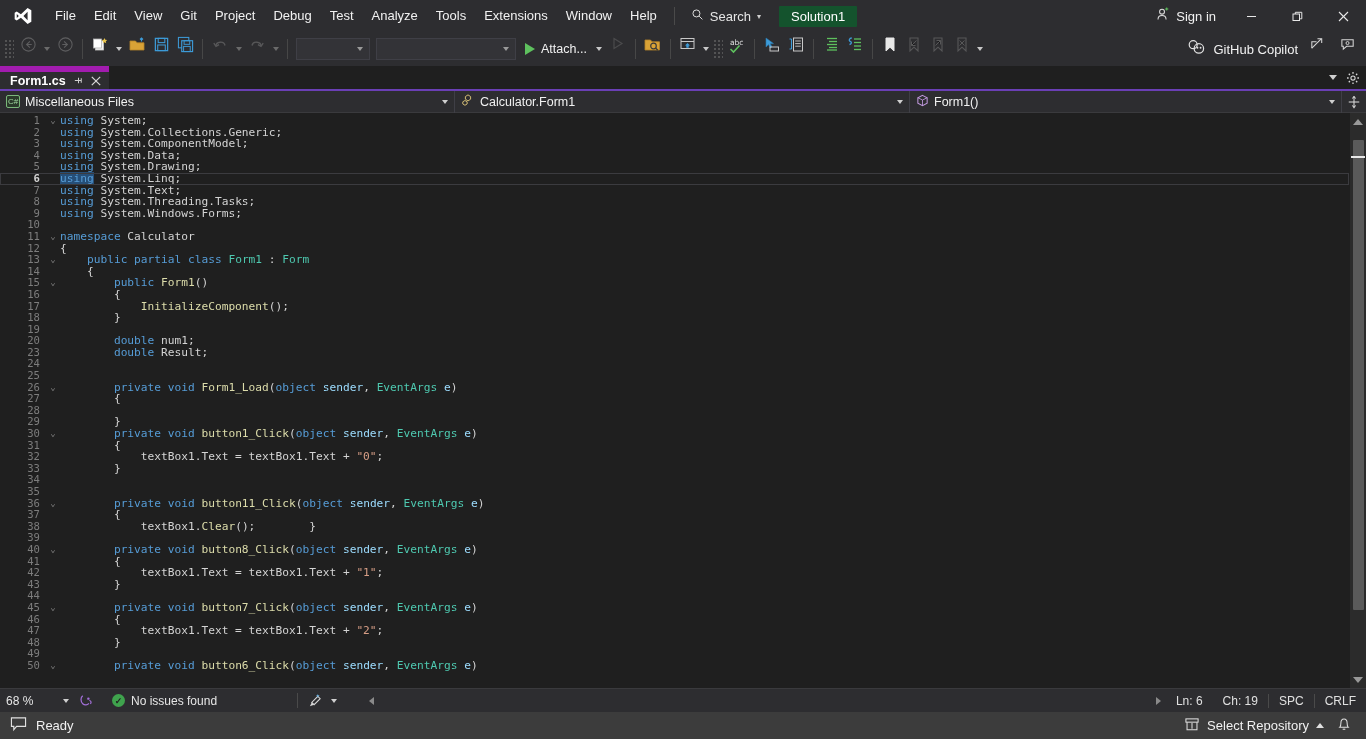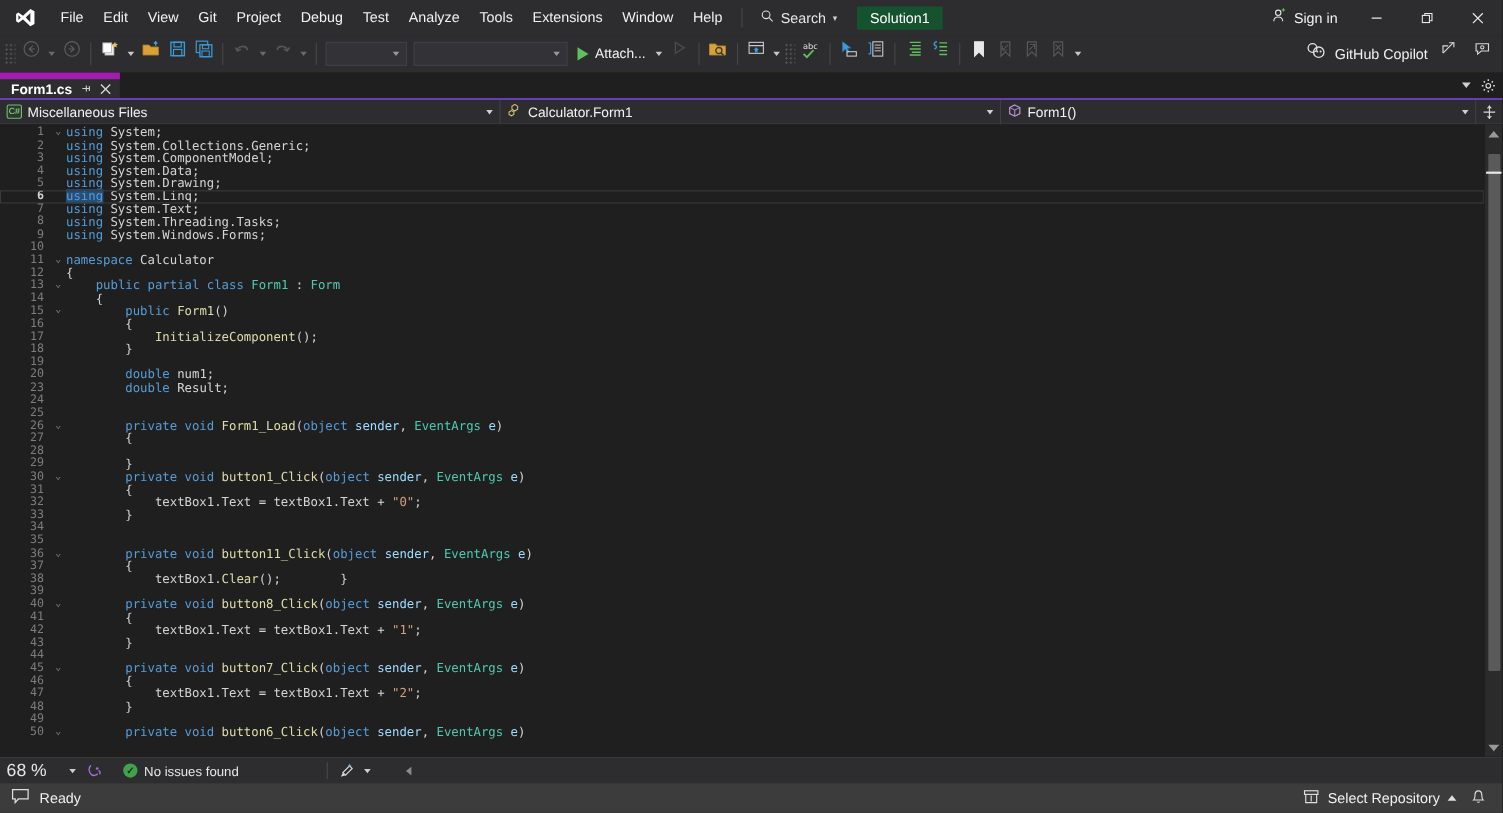--- a/index.html
+++ b/index.html
@@ -161,21 +161,21 @@
   .vs-marker{
     position:absolute; top:26px; left:1px; right:1px; height:2px; background:#e8e8e8;
   }
 
   
   .editstatus{
     height:24px; background:#2d2d30; display:flex; align-items:center; flex:0 0 24px;
     font-size:12px; color:#e6e6e6; border-top:1px solid #3a3a3d;
   }
   .zoom-combo{
-    width:58px; height:24px; display:flex; align-items:center; padding-left:6px; font-size:16px;text-align:right;
+    width:58px; height:24px; display:flex; align-items:center; padding-left:6px; font-size:12px;text-align:right;
   }
   .zc-arrow{ width:16px; height:24px; display:flex; align-items:center; justify-content:center; }
   .zc-arrow:after{
     content:""; border-left:3.5px solid transparent; border-right:3.5px solid transparent;
     border-top:4px solid #cfcfcf;
   }
   .es-sep{ width:1px; height:15px; background:#4a4a4a; margin:0 6px; }
   .issues{ display:flex; align-items:center; gap:6px; padding-left:14px; }
   .check{
     width:13px; height:13px; border-radius:50%; background:#3fa34d;
@@ -643,20 +643,29 @@
       <svg width="15" height="15" viewBox="0 0 16 16">
         <path d="M10.5 3.5 L13 6 L6.5 12.5 L4 10 Z" fill="none" stroke="#d8d8d8" stroke-width="1.1"></path>
         <path d="M4 10 L2 14 L6.5 12.5" fill="#d8d8d8"></path>
         <path d="M10.5 1 L11 2.5 L12.5 3 L11 3.5 L10.5 5 L10 3.5 L8.5 3 L10 2.5 Z" fill="#6cb8e8"></path>
       </svg>
     </div>
     <div class="zc-arrow"></div>
     <div class="hscroll-left" style="margin-left:22px;">
       <span class="tri-l"></span>
     </div>
+    <div class="es-right">
+      <div class="hscroll-left">
+        <span class="tri-r"></span>
+      </div>
+      <div class="es-cell">Ln: 6</div>
+      <div class="es-cell">Ch: 19</div>
+      <div class="es-cell boxed">SPC</div>
+      <div class="es-cell boxed">CRLF</div>
+    </div>
   </div>
 
   <div class="statusbar">
     <div class="sb-left">
       <span>
         <svg width="17" height="16" viewBox="0 0 18 17">
           <path d="M1.5 2 H16.5 V11 H7 L4 14.5 V11 H1.5 Z" fill="none" stroke="#e0e0e0" stroke-width="1.2"></path>
         </svg>
       </span>
       <span>Ready</span>

